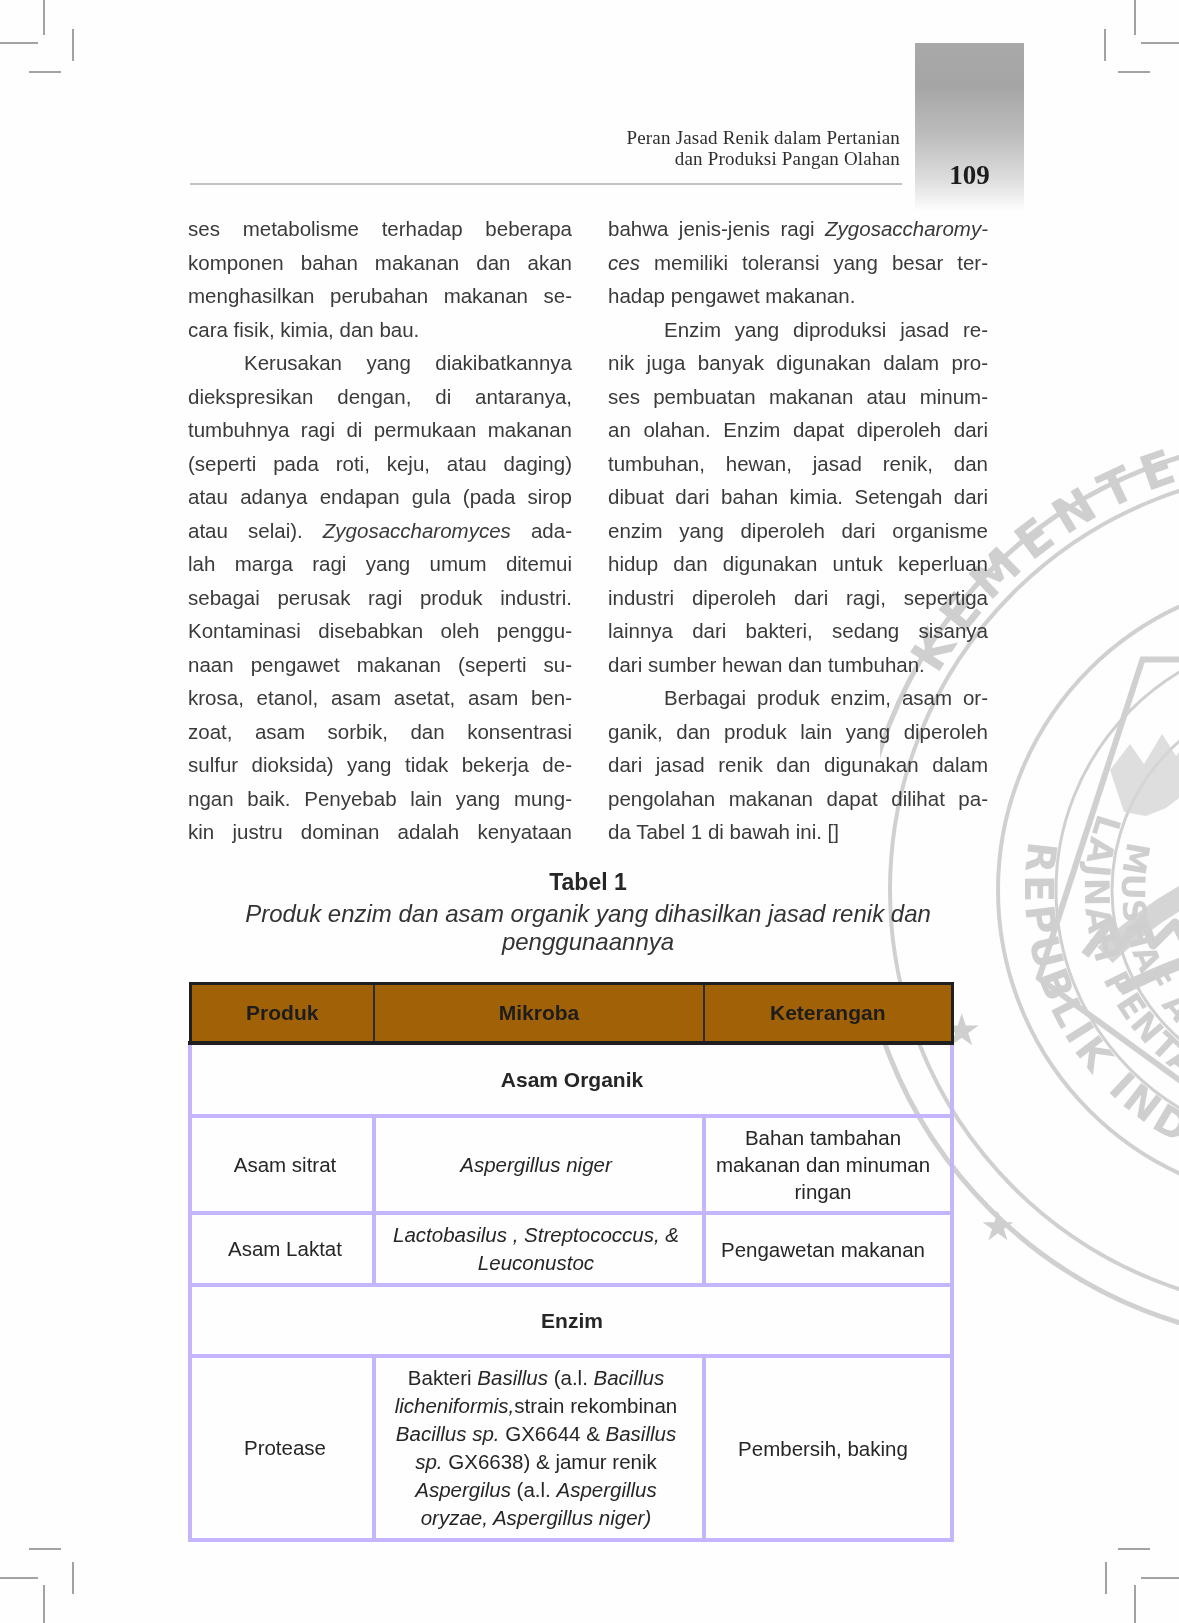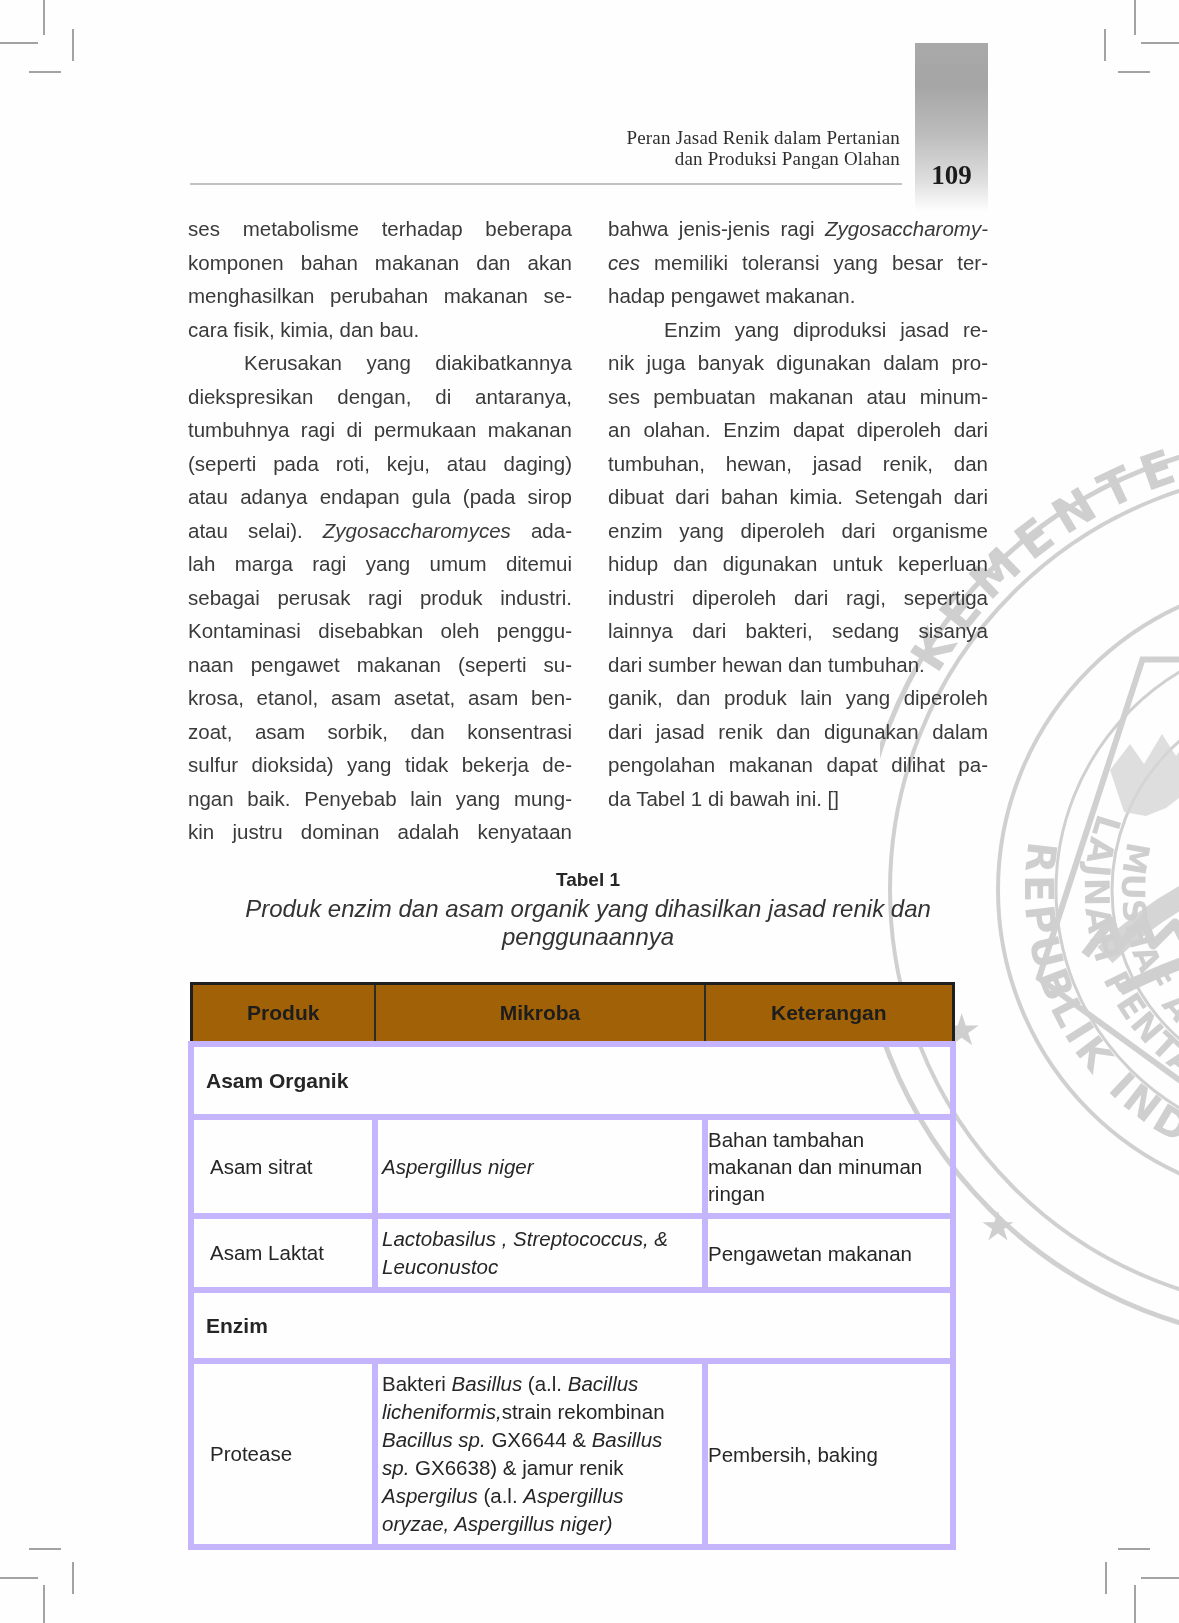--- a/index.html
+++ b/index.html
@@ -9,44 +9,44 @@
   
   .cm{position:absolute;background:#a3a3a3;}
 
   
   .running-head{position:absolute;top:127px;right:279px;text-align:right;
     font-family:"Liberation Serif",serif;font-size:19px;line-height:21px;color:#2e2e2e;letter-spacing:.2px;}
   .head-rule{position:absolute;left:190px;top:183px;width:712px;height:2px;background:#c2c2c2;}
 
   
   .pagenum-box{position:absolute;left:915px;top:43px;width:73px;height:168px;
-    background:linear-gradient(180deg,#a9a9a9 0%,#a5a5a5 25%,#bdbdbd 55%,#dedede 82%,rgba(255,255,255,0) 100%);}
+    background:linear-gradient(180deg,#a9a9a9 0%,#a5a5a5 25%,#bdbdbd 55%,#dedede 82%,rgba(255,255,255,0) 100%);padding-left:36px;}
   .pagenum{position:absolute;bottom:20px;left:0;right:0;text-align:center;
     font-family:"Liberation Serif",serif;font-size:27px;font-weight:bold;color:#1c1c1c;}
 
   
   .col{position:absolute;top:212px;font-size:20.5px;color:#3a3a3a;}
   .col-left{left:188px;width:384px;}
   .col-right{left:608px;width:380px;}
   .line{height:33.5px;line-height:33.5px;text-align:justify;text-align-last:justify;overflow:hidden;}
   .line.end{text-align-last:left;}
   .line.ind{padding-left:56px;}
   .it{font-style:italic;}
 
   
   .tbl-caption{position:absolute;left:188px;width:800px;top:869px;text-align:center;color:#262626;}
-  .tbl-title{font-size:19px;font-weight:bold;}
+  .tbl-title{font-size:23px;font-weight:bold;}
   .tbl-subtitle{font-size:24px;font-style:italic;margin-top:4px;color:#333333;}
 
   
   table.t1{position:absolute;left:188px;top:982px;width:762px;border-collapse:collapse;
     table-layout:fixed;color:#262626;border:3px solid #1f1f1f;}
   .t1 th{background:#a16207;font-size:21px;font-weight:bold;height:54px;
     border:2px solid #2c2c2c;border-bottom:4px solid #1f1f1f;color:#1d1d1d;}
-  .t1 td{border:6px solid #c4b5fd;font-size:20.5px;vertical-align:middle;padding:6px 10px;}
+  .t1 td{border:4px solid #c4b5fd;font-size:20.5px;vertical-align:middle;padding:6px 10px;text-align:center;}
   .t1 td.produk{padding-left:16px;}
   .t1 td.mikroba{padding-left:4px;line-height:28px;}
   .t1 td.ket{padding-left:0;line-height:27px;}
   .t1 td.section{font-weight:bold;font-size:21px;padding-left:12px;}
 
   
   .stamp{position:absolute;left:880px;top:300px;width:640px;height:1140px;opacity:.85;}
   .stamp-text{font-family:"DejaVu Sans",sans-serif;font-weight:bold;fill:#c6c7c6;}
   .stamp-line{stroke:#c9c9c9;fill:none;}
 </style>
@@ -144,20 +144,21 @@
       <div class="line"><span>nik juga banyak digunakan dalam pro-</span></div>
       <div class="line"><span>ses pembuatan makanan atau minum-</span></div>
       <div class="line"><span>an olahan. Enzim dapat diperoleh dari</span></div>
       <div class="line"><span>tumbuhan, hewan, jasad renik, dan</span></div>
       <div class="line"><span>dibuat dari bahan kimia. Setengah dari</span></div>
       <div class="line"><span>enzim yang diperoleh dari organisme</span></div>
       <div class="line"><span>hidup dan digunakan untuk keperluan</span></div>
       <div class="line"><span>industri diperoleh dari ragi, sepertiga</span></div>
       <div class="line"><span>lainnya dari bakteri, sedang sisanya</span></div>
       <div class="line end"><span>dari sumber hewan dan tumbuhan.</span></div>
+      <div class="line ind"><span>Berbagai produk enzim, asam or-</span></div>
       <div class="line"><span>ganik, dan produk lain yang diperoleh</span></div>
       <div class="line"><span>dari jasad renik dan digunakan dalam</span></div>
       <div class="line"><span>pengolahan makanan dapat dilihat pa-</span></div>
       <div class="line end"><span>da Tabel 1 di bawah ini. []</span></div>
     </div>
 
   <div class="tbl-caption">
     <div class="tbl-title">Tabel 1</div>
     <div class="tbl-subtitle">Produk enzim dan asam organik yang dihasilkan jasad renik dan penggunaannya</div>
   </div>

